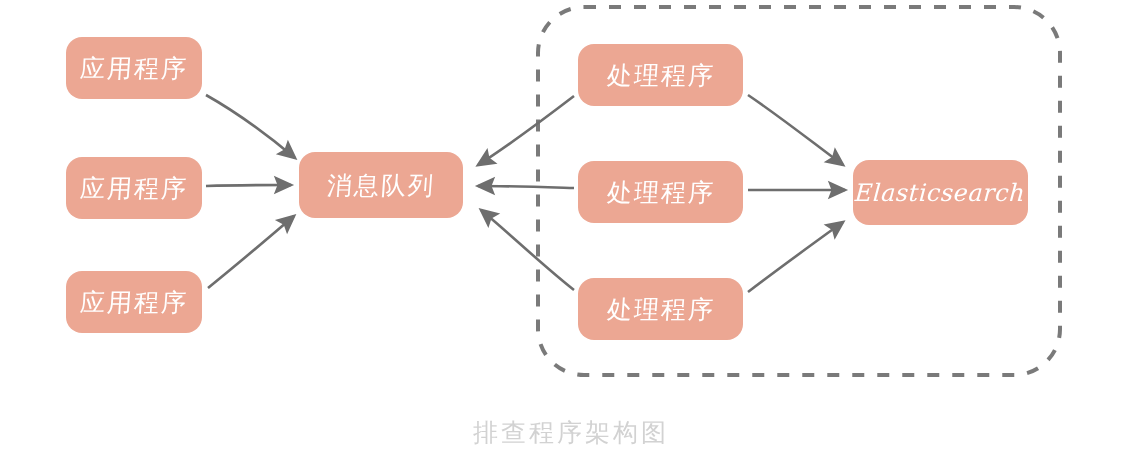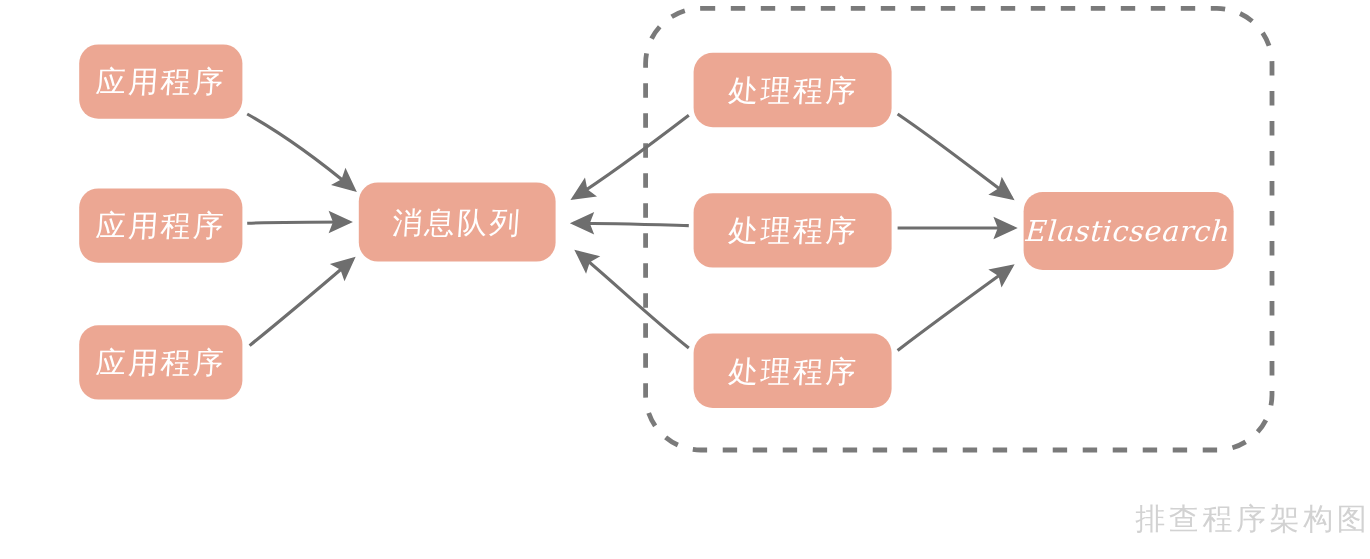--- a/index.html
+++ b/index.html
@@ -48,21 +48,21 @@
     font-family: "DejaVu Serif", "Liberation Serif", serif;
     font-size: 24px;
     font-style: italic;
     letter-spacing: 0.5px;
   }
   #caption {
     position: absolute;
     left: 0;
     top: 416px;
     width: 1142px;
-    text-align: right;
+    text-align: center;
     font-family: "DejaVu Sans", "Liberation Sans", sans-serif;
     font-size: 25px;
     letter-spacing: 3px;
     color: #d2d2d2;
     user-select: none;
   }
   #app-1  { left: 66px;  top: 37px;  width: 136px; height: 62px; }
   #app-2  { left: 66px;  top: 157px; width: 136px; height: 62px; }
   #app-3  { left: 66px;  top: 271px; width: 136px; height: 62px; }
   #mq     { left: 299px; top: 152px; width: 164px; height: 66px; }

